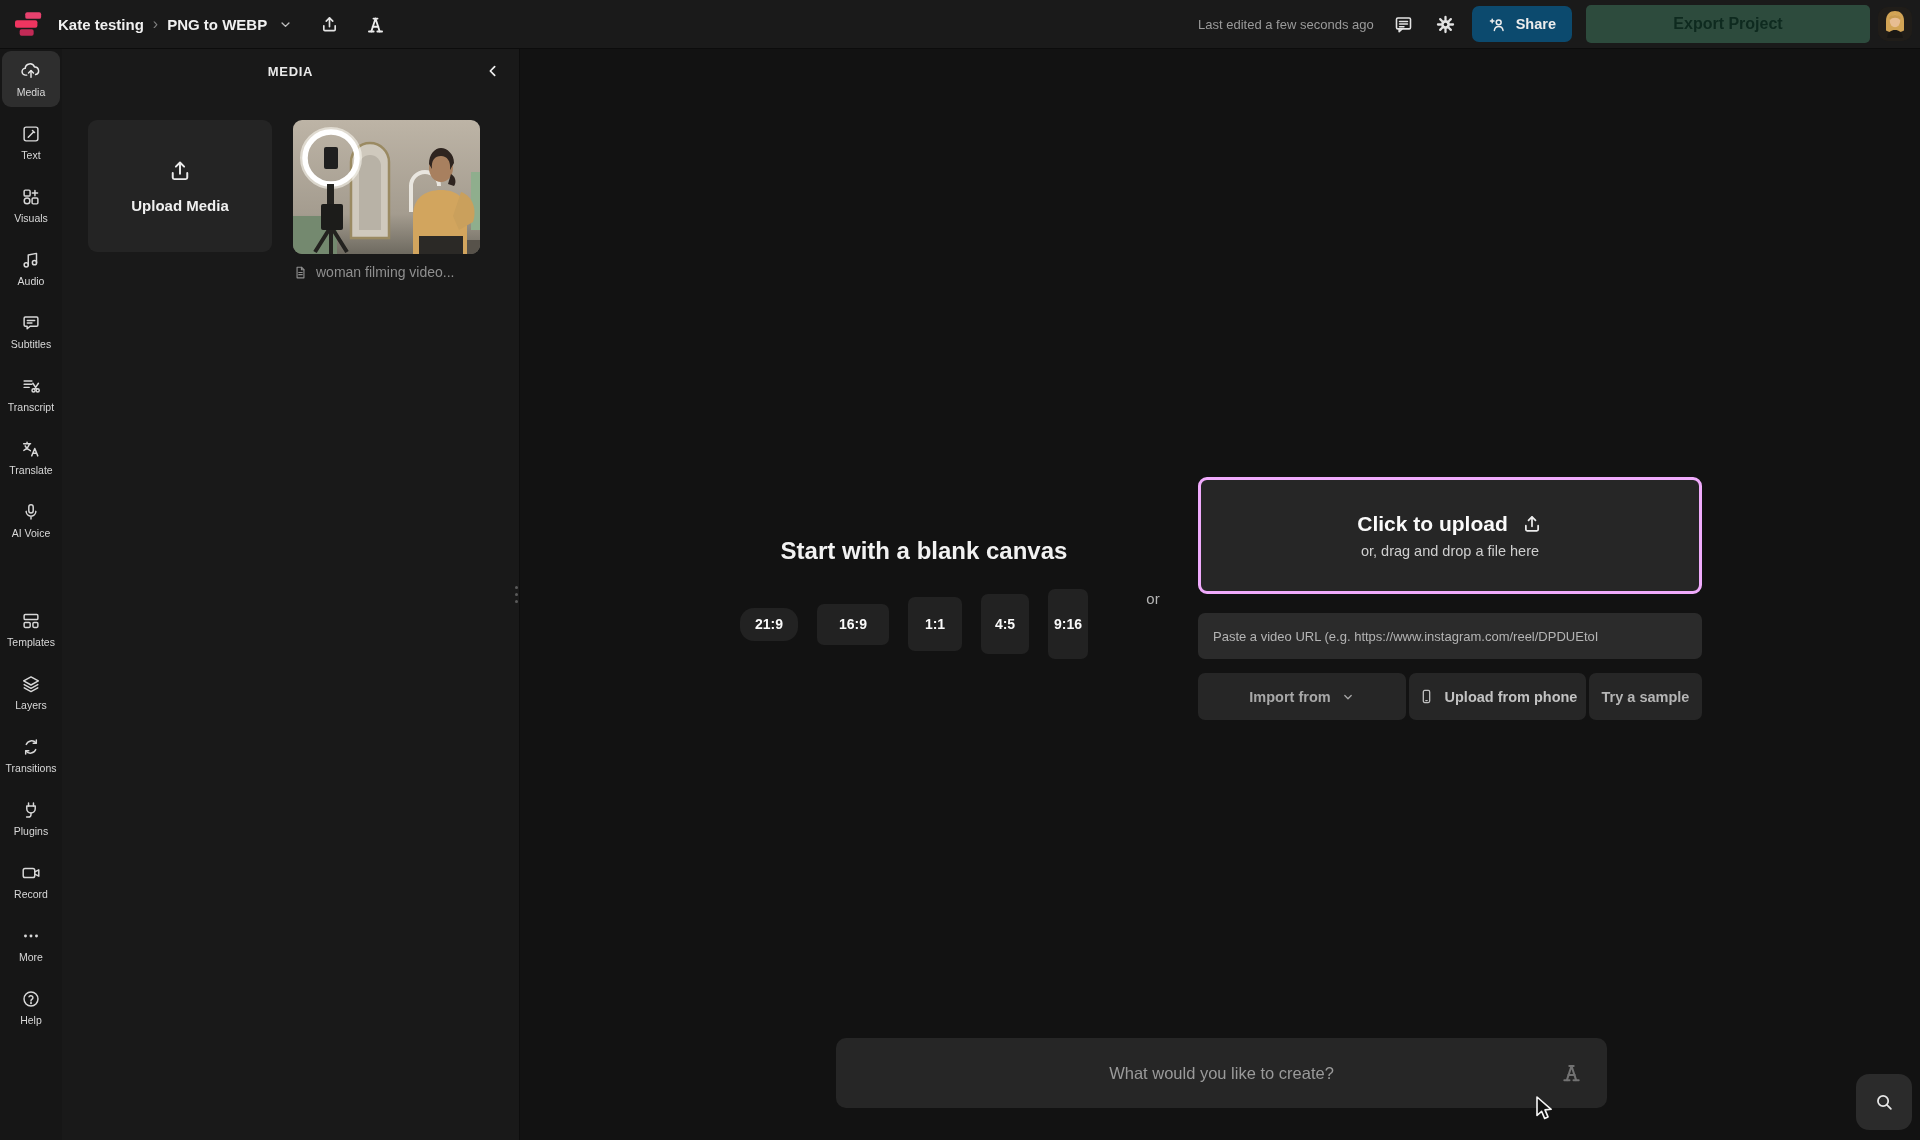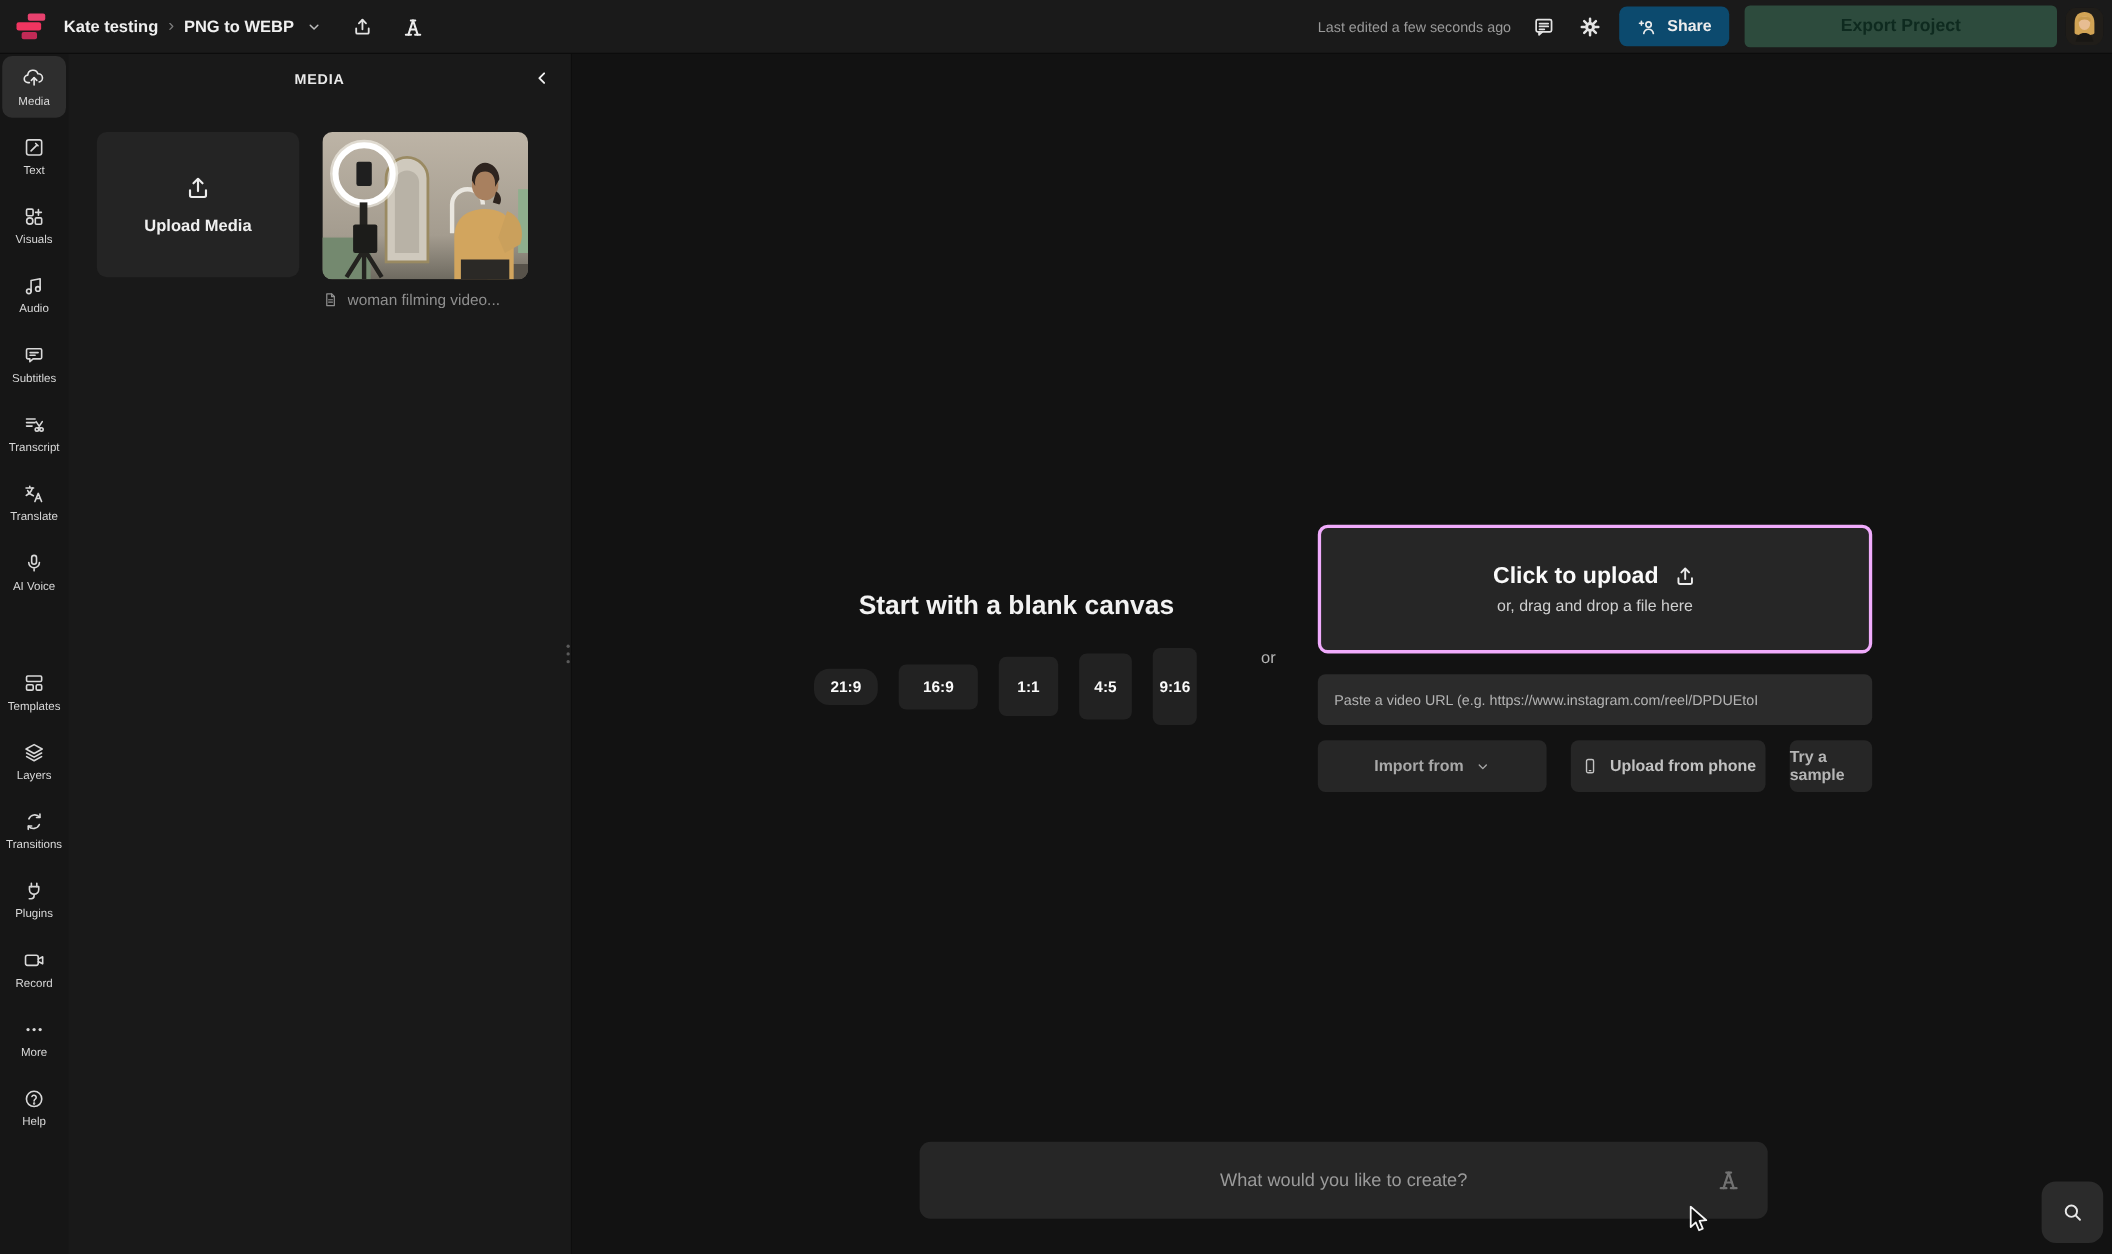--- a/index.html
+++ b/index.html
@@ -82,21 +82,21 @@
 
   .upload-group { position:absolute; left:1198px; top:477px; width:504px; }
   .dropzone { height:117px; background:#262626; border:3px solid #f0abfc; border-radius:9px;
     display:flex; flex-direction:column; align-items:center; justify-content:center; gap:7px; cursor:pointer; }
   .dz-title-row { display:flex; align-items:center; gap:13px; font-size:21px; font-weight:700; color:#fafafa; }
   .dz-sub { font-size:14.5px; color:#cfcfcf; }
   .url-input { margin-top:19px; width:100%; height:46px; background:#2b2b2b; border:none; outline:none;
     border-radius:7px; color:#e8e8e8; font-size:13px; padding:0 15px;
     font-family:"Liberation Sans", sans-serif; }
   .url-input::placeholder { color:#b4b4b4; }
-  .action-row { margin-top:14px; display:flex; gap:22px; }
+  .action-row { margin-top:14px; display:flex; gap:3px; }
   .action-btn { height:47px; background:#262626; border-radius:7px; cursor:pointer;
     display:flex; align-items:center; justify-content:center; gap:10px;
     font-size:14.5px; font-weight:600; color:#a8a8a8; }
   .import-btn { width:208px; }
   .phone-btn  { width:177px; color:#c2c2c2; }
   .sample-btn { flex:1; color:#b5b5b5; }
 
   .prompt-bar { position:absolute; left:836px; top:1038px; width:771px; height:70px;
     background:#262626; border-radius:10px; display:flex; align-items:center; }
   .prompt-input { flex:1; height:100%; background:transparent; border:none; outline:none;

